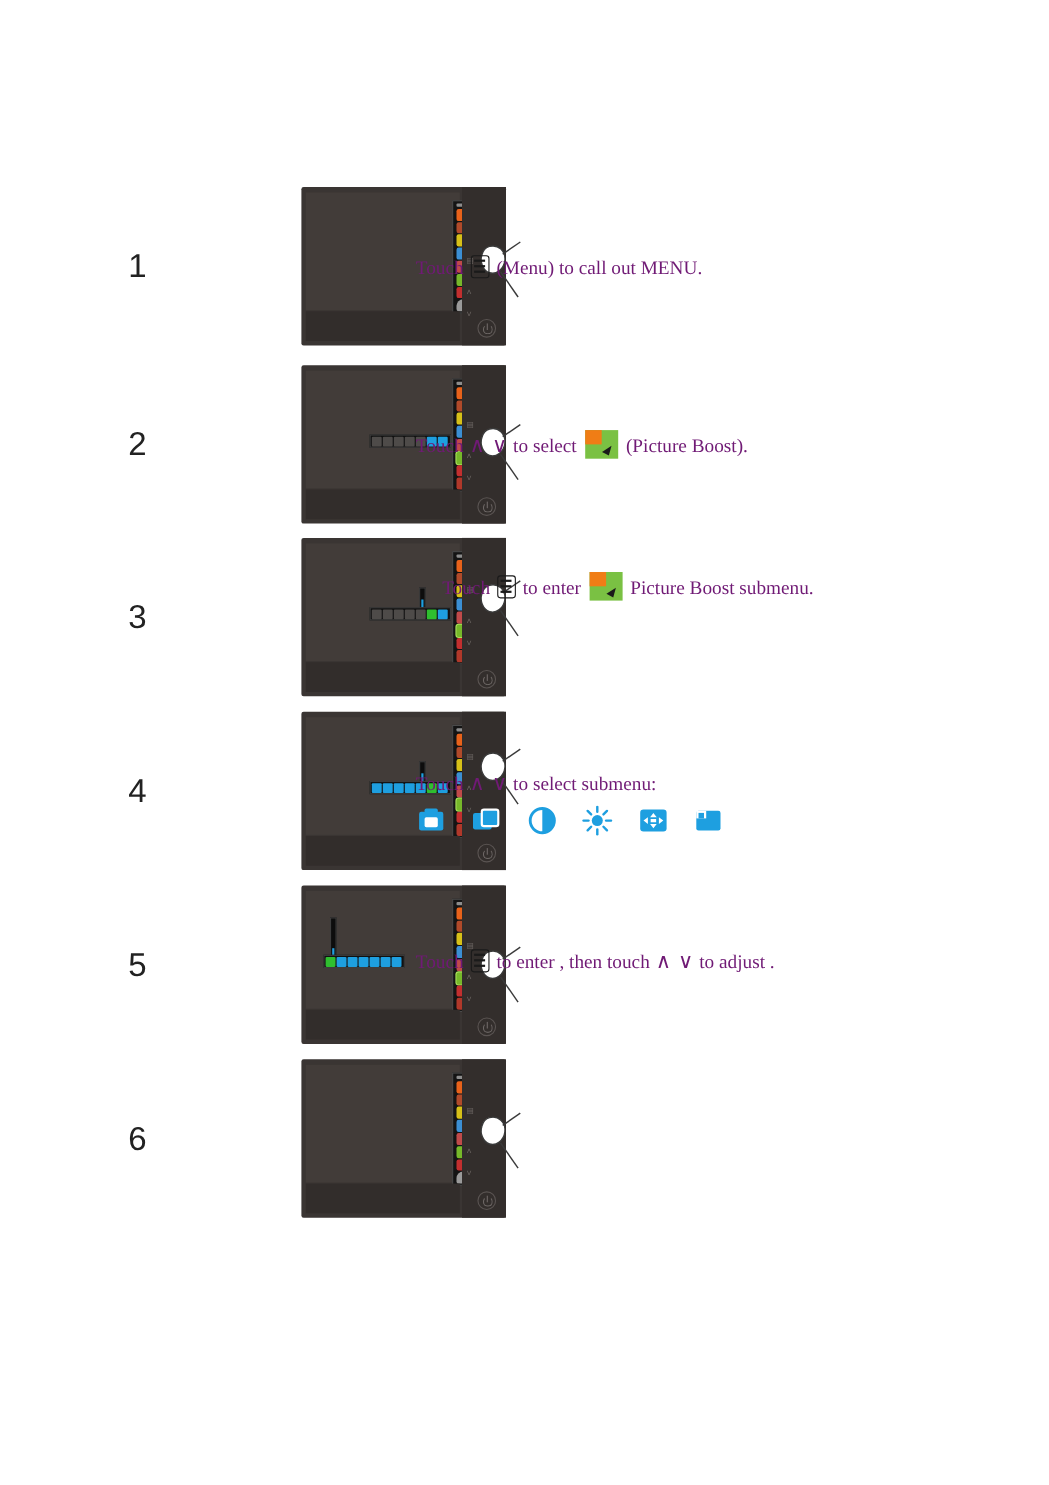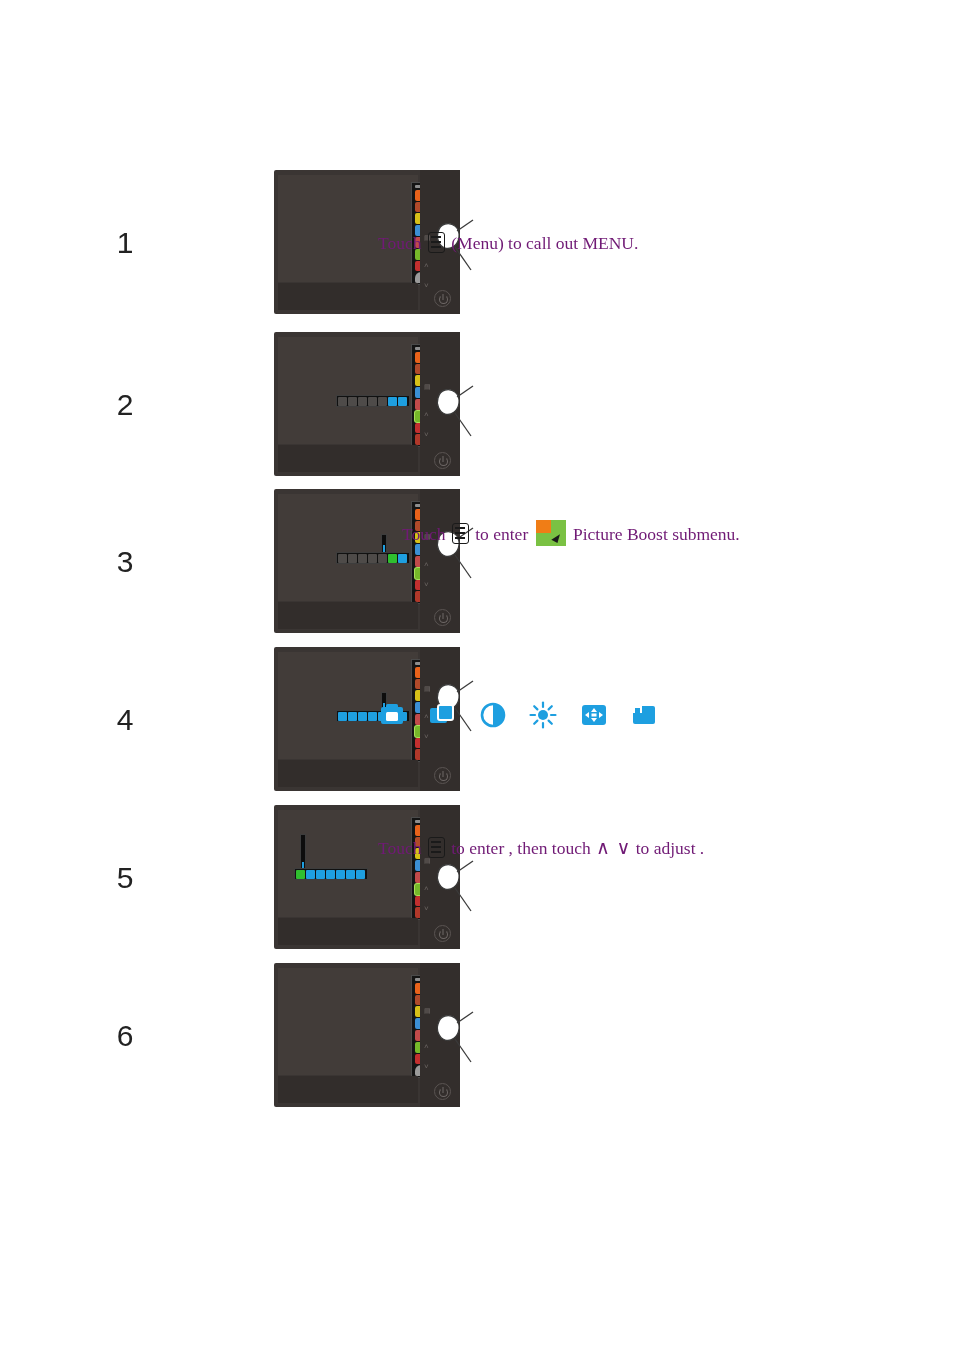--- a/index.html
+++ b/index.html
@@ -368,20 +368,25 @@
       <div class="tmark" style="top:79px;">˄</div>
       <div class="tmark" style="top:99px;">˅</div>
       <div class="power-btn"></div>
       <svg class="finger" style="left:155px; top:52px;" viewBox="0 0 46 60">
         <path d="M16 6 C24 4 31 10 30 19 C29 27 22 32 16 30 C10 28 7 20 9 14 C10 10 12 7 16 6 Z" fill="#ffffff" stroke="#3a3a3a" stroke-width="1.3"></path>
         <path d="M28 13 L44 2" stroke="#3a3a3a" stroke-width="1.3" fill="none"></path>
         <path d="M26 29 L42 52" stroke="#3a3a3a" stroke-width="1.3" fill="none"></path>
       </svg>
     </div>
 
+    <div class="instr" style="left:268px; top:58px;">
+      <span class="ln">
+        <span>Touch </span><span class="g-arrow">∧</span> <span class="g-arrow">∨</span><span> to select </span><span class="g-pboost"><span class="orange"></span><span class="cursor"></span></span><span> (Picture Boost).</span>
+      </span>
+    </div>
   </div>
 
   <div class="step" style="left:110px; top:489px; width:820px; height:150px;">
     <div class="step-num" style="top:58px;">3</div>
 
     <div class="monitor" style="top:0;">
       <div class="mon-body"></div>
       <div class="mon-screen">
         <div class="osd-strip">
           <div class="osd-logo"></div>
@@ -464,20 +469,23 @@
       <div class="tmark" style="top:86px;">˅</div>
       <div class="power-btn"></div>
       <svg class="finger" style="left:155px; top:32px;" viewBox="0 0 46 60">
         <path d="M16 6 C24 4 31 10 30 19 C29 27 22 32 16 30 C10 28 7 20 9 14 C10 10 12 7 16 6 Z" fill="#ffffff" stroke="#3a3a3a" stroke-width="1.3"></path>
         <path d="M28 13 L44 2" stroke="#3a3a3a" stroke-width="1.3" fill="none"></path>
         <path d="M26 29 L42 52" stroke="#3a3a3a" stroke-width="1.3" fill="none"></path>
       </svg>
     </div>
 
     <div class="instr" style="left:268px; top:50px;">
+      <span class="ln">
+        <span>Touch </span><span class="g-arrow">∧</span> <span class="g-arrow">∨</span><span> to select submenu:</span>
+      </span>
       <span class="subicons">
         <span class="si">
           <svg width="28" height="28" viewBox="0 0 28 28">
             <rect x="3" y="6" width="22" height="17" rx="2" fill="#1e9fe0"></rect>
             <rect x="8" y="11" width="12" height="9" rx="1.5" fill="#ffffff"></rect>
             <rect x="8" y="3" width="12" height="4" rx="1.5" fill="#1e9fe0"></rect>
           </svg>
         </span>
         <span class="si">
           <svg width="28" height="28" viewBox="0 0 28 28">
@@ -559,21 +567,21 @@
       <div class="tmark" style="top:80px;">˄</div>
       <div class="tmark" style="top:100px;">˅</div>
       <div class="power-btn"></div>
       <svg class="finger" style="left:155px; top:54px;" viewBox="0 0 46 60">
         <path d="M16 6 C24 4 31 10 30 19 C29 27 22 32 16 30 C10 28 7 20 9 14 C10 10 12 7 16 6 Z" fill="#ffffff" stroke="#3a3a3a" stroke-width="1.3"></path>
         <path d="M28 13 L44 2" stroke="#3a3a3a" stroke-width="1.3" fill="none"></path>
         <path d="M26 29 L42 52" stroke="#3a3a3a" stroke-width="1.3" fill="none"></path>
       </svg>
     </div>
 
-    <div class="instr" style="left:268px; top:28px;text-align:right;">
+    <div class="instr" style="left:268px; top:54px;text-align:right;">
       <span class="ln">
         <span>Touch </span><span class="g-menu"><i></i><i></i><i></i></span><span> to enter , then touch </span><span class="g-arrow">∧</span> <span class="g-arrow">∨</span><span> to  adjust .</span>
       </span>
     </div>
   </div>
 
   <div class="step" style="left:110px; top:963px; width:820px; height:150px;">
     <div class="step-num" style="top:58px;">6</div>
 
     <div class="monitor" style="top:0;">

